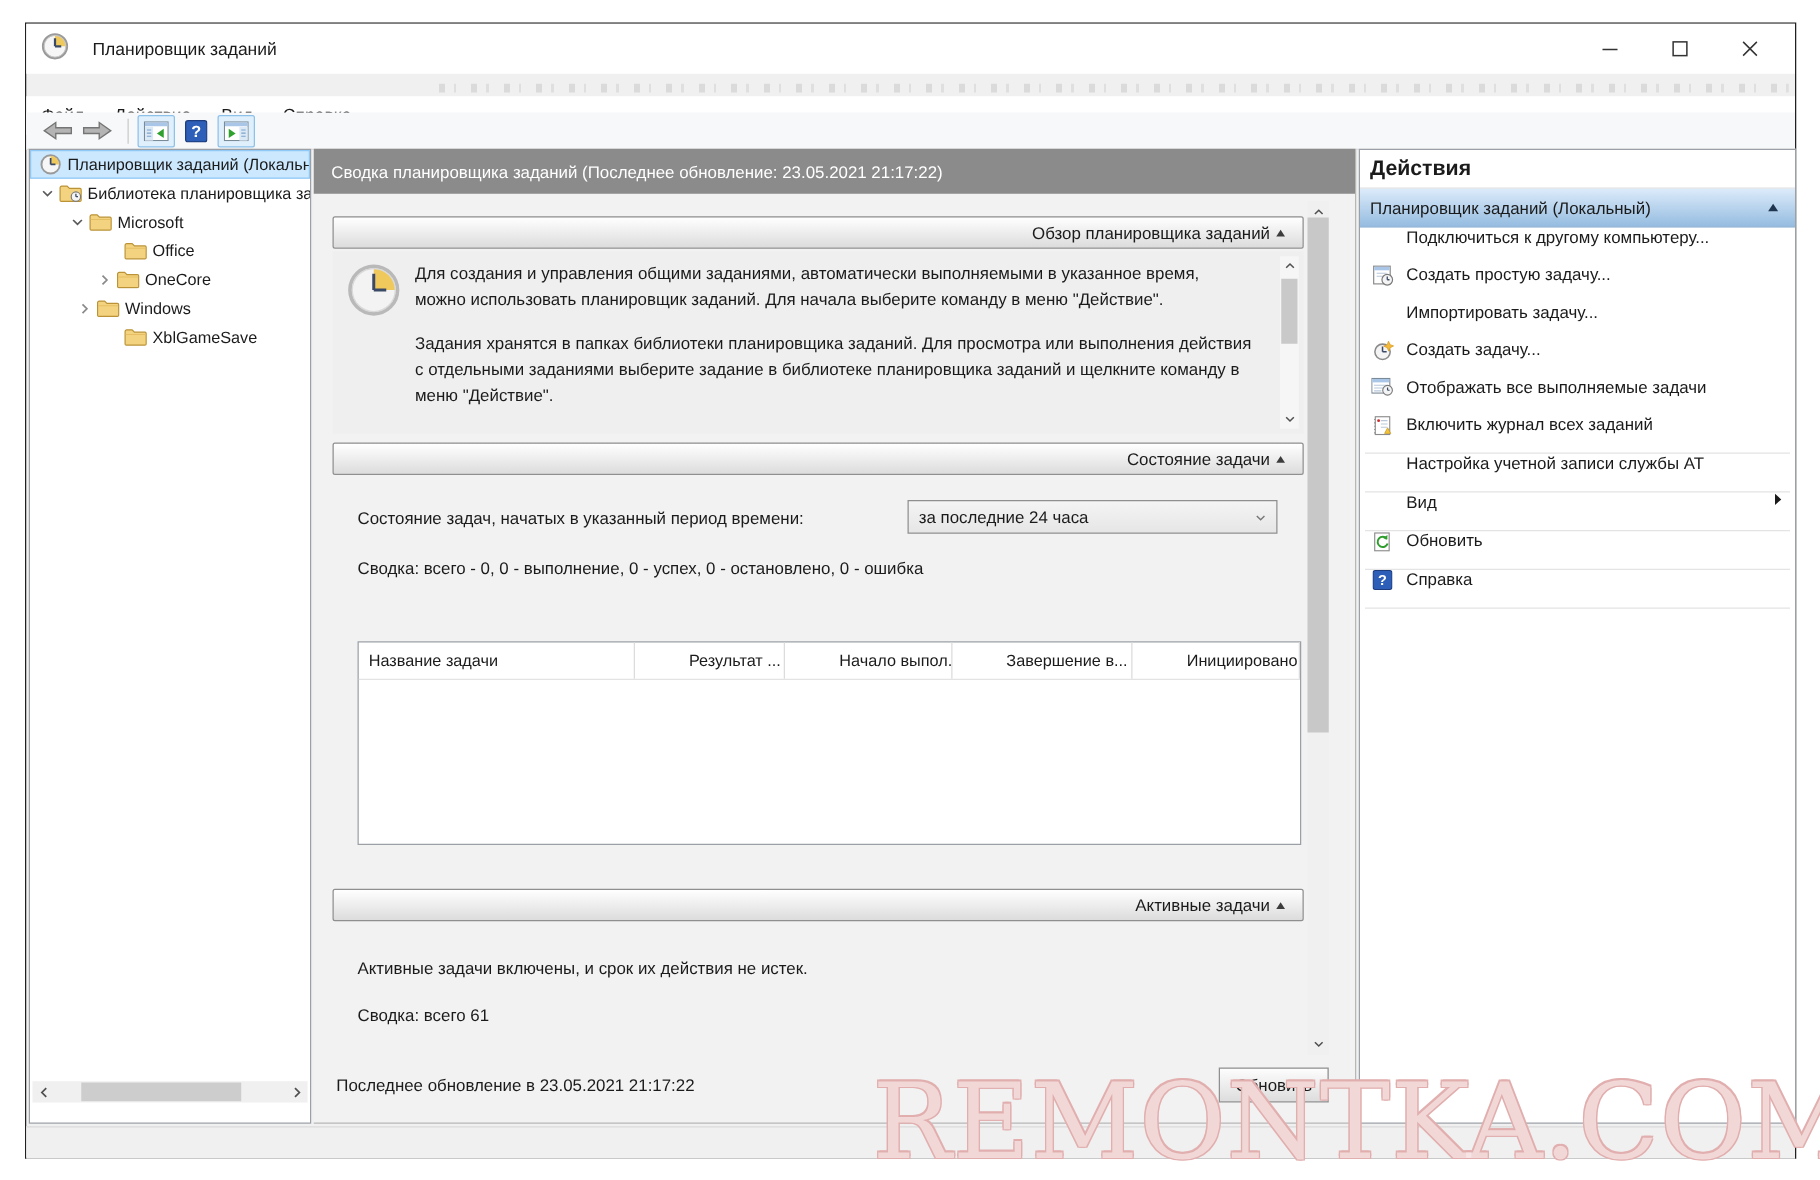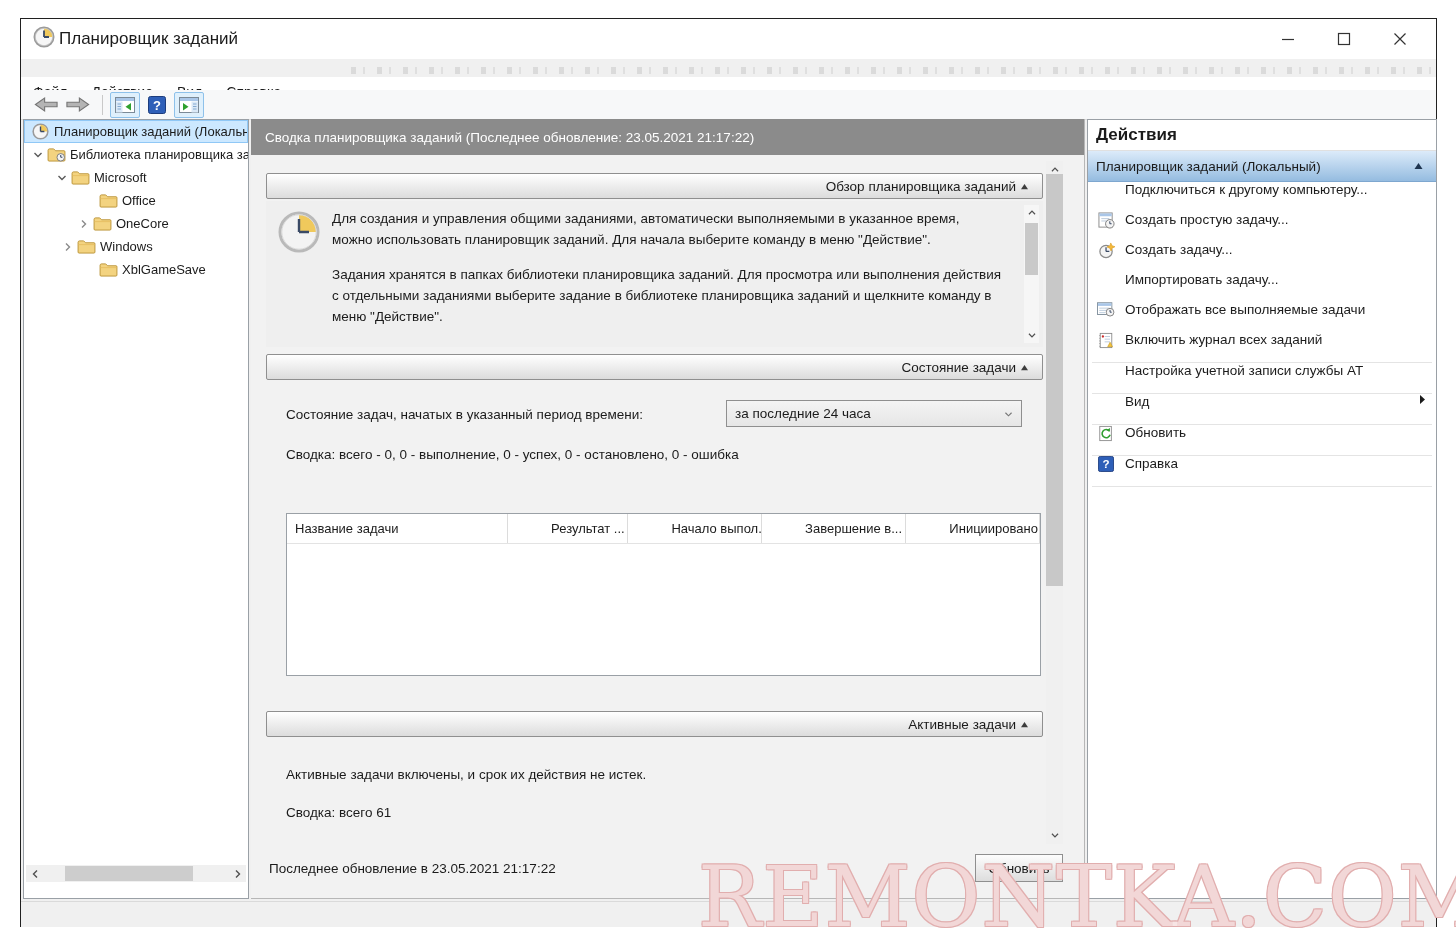--- a/index.html
+++ b/index.html
@@ -1,20 +1,20 @@
 <!DOCTYPE html>
 <html><head>
 <meta charset="utf-8">
 <style>
   html,body{margin:0;padding:0;background:#fff;}
   body{width:1456px;height:944px;position:relative;font-family:"Liberation Sans",sans-serif;color:#1b1b1b;overflow:hidden;}
   
   .win{position:absolute;left:20px;top:18px;width:1417px;height:909px;background:#f0f0f0;border:1px solid #202020;box-sizing:border-box;}
   .titlebar{position:absolute;left:0;top:0;right:0;height:40px;background:#fff;display:flex;align-items:center;padding-left:12px;box-sizing:border-box;}
-  .titlebar .t-title{font-size:17px;margin-left:4px;}
+  .titlebar .t-title{font-size:14px;margin-left:19px;}
   .win-ctrls{position:absolute;right:8px;top:0;height:40px;display:flex;align-items:center;}
   .win-btn{width:56px;height:34px;display:flex;align-items:center;justify-content:center;}
   .faint-strip{position:absolute;left:330px;top:48px;width:1080px;height:7px;opacity:.14;background:repeating-linear-gradient(90deg,#555 0 5px,transparent 5px 12px,#777 12px 14px,transparent 14px 26px);}
   .menubar{position:absolute;left:0;top:58px;right:0;height:30px;background:#fff;display:flex;align-items:center;font-size:14px;border-bottom:1px solid #ececec;}
   .menubar span{padding:4px 12px;cursor:default;}
   .toolbar{position:absolute;left:0;top:71px;right:0;height:30px;background:#f7f8f9;border-bottom:1px solid #dcdcdc;display:flex;align-items:center;padding-left:10px;box-sizing:border-box;}
   .tool-btn{width:28px;height:24px;display:flex;align-items:center;justify-content:center;margin-right:2px;border:1px solid transparent;border-radius:2px;}
   .tool-btn.hl{background:#dff0fc;border-color:#8ec1ea;}
   .sep-v{width:1px;height:20px;background:#c9c9c9;margin:0 7px;}
   
@@ -371,32 +371,32 @@
             <rect x="1" y="1" width="14" height="15" fill="#fff" stroke="#8a8a8a"></rect>
             <rect x="1.5" y="1.5" width="13" height="3" fill="#a9c6e8"></rect>
             <path d="M3.5 7 H12 M3.5 9.5 H12" stroke="#b8c8da" stroke-width="1"></path>
             <circle cx="12.5" cy="12.5" r="4.5" fill="#f4f4f4" stroke="#7a7a7a"></circle>
             <path d="M12.5 12.5 L12.5 9.8 M12.5 12.5 L14.4 12.5" stroke="#3a4a66" stroke-width="1.1" fill="none"></path>
           </svg>
         </span>
       <span class="alabel">Создать простую задачу...</span>
     </div>
     <div class="a-item">
+      <span class="aicon"></span>
+      <span class="alabel">Импортировать задачу...</span>
+    </div>
+    <div class="a-item">
       <span class="aicon">
           <svg width="17" height="17" viewBox="0 0 18 18">
             <circle cx="8.5" cy="10" r="6.5" fill="#f4f4f4" stroke="#8a8a8a" stroke-width="1.3"></circle>
             <path d="M8.5 10 L8.5 5.5 M8.5 10 L12 10" stroke="#3a4a66" stroke-width="1.3" fill="none"></path>
             <path d="M13.5 1 L15 4 L18 5 L15 6.5 L13.8 9.5 L12.5 6.5 L9.5 5.2 L12.5 4 Z" fill="#f5b93c" stroke="#d69a1e" stroke-width="0.6"></path>
           </svg>
         </span>
       <span class="alabel">Создать задачу...</span>
-    </div>
-    <div class="a-item">
-      <span class="aicon"></span>
-      <span class="alabel">Импортировать задачу...</span>
     </div>
     <div class="a-item">
       <span class="aicon">
           <svg width="18" height="15" viewBox="0 0 20 16">
             <rect x="0.5" y="0.5" width="16" height="13" fill="#fff" stroke="#7b8a97"></rect>
             <rect x="1" y="1" width="15" height="3" fill="#a9c6e8"></rect>
             <path d="M2.5 6.5 H14 M2.5 9 H14 M2.5 11.5 H9" stroke="#b8c8da" stroke-width="1"></path>
             <circle cx="14.5" cy="11" r="4.3" fill="#f4f4f4" stroke="#7a7a7a"></circle>
             <path d="M14.5 11 L14.5 8.5 M14.5 11 L16.3 11" stroke="#3a4a66" stroke-width="1.1" fill="none"></path>
           </svg>

